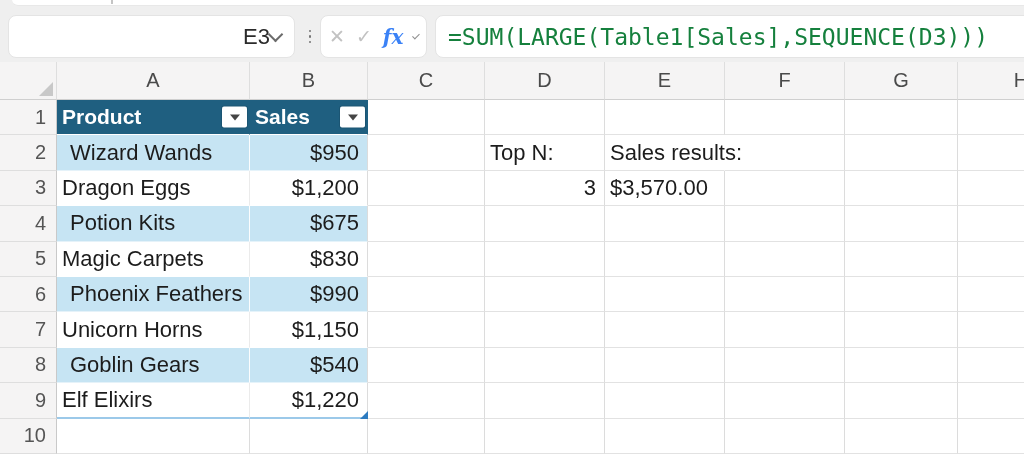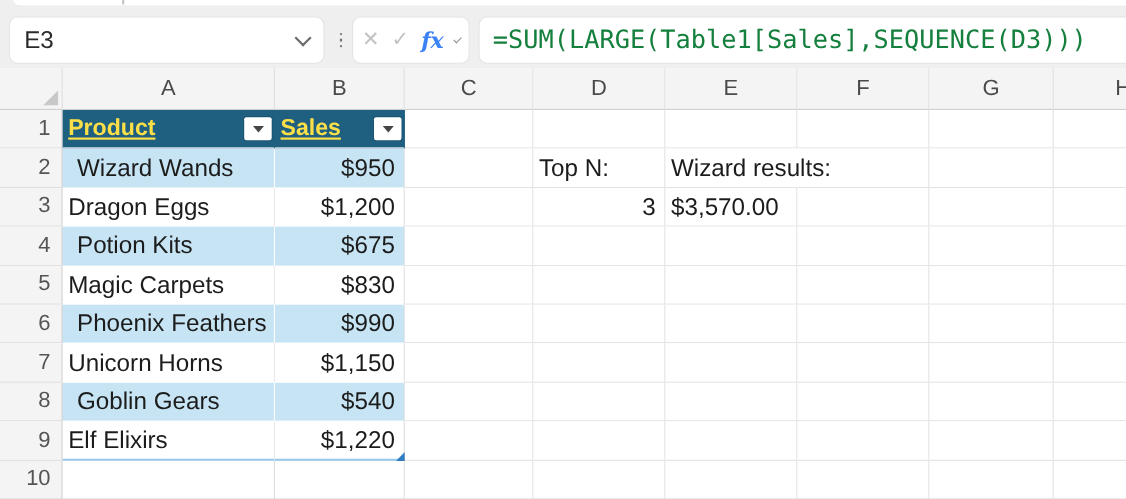--- a/index.html
+++ b/index.html
@@ -9,21 +9,21 @@
   
   .topstrip{position:absolute;top:0;left:0;right:0;height:12px;}
   .ribbon-bottom{position:absolute;top:0;left:12px;right:0;height:5px;background:#FFFFFF;
     border-radius:0 0 0 9px;border-bottom:1px solid #E8E8E8;}
   .ribbon-tick{position:absolute;top:0;left:111px;width:2px;height:4px;background:#C4C4C4;}
 
   
   .fbar{position:absolute;top:12px;left:0;right:0;height:50px;}
   .box{position:absolute;top:3px;height:43px;background:#fff;border:1px solid #E4E4E4;
     border-radius:8px;box-sizing:border-box;display:flex;align-items:center;}
-  .namebox{left:8px;width:287px;padding:0 13px;justify-content:space-between;cursor:text;}
+  .namebox{left:8px;width:287px;padding:0 13px;justify-content:flex-end;cursor:text;}
   .namebox .ref{font-size:22px;color:#2B2B2B;}
   .chev{width:9px;height:9px;border-right:2px solid #6B6B6B;border-bottom:2px solid #6B6B6B;
     transform:rotate(45deg);margin-top:-5px;}
   .chev.small{width:6px;height:6px;border-width:1.5px;border-color:#8F8F8F;margin-top:-3px;}
   .grip{position:absolute;left:304px;top:3px;height:43px;width:12px;display:flex;
     flex-direction:column;align-items:center;justify-content:center;gap:3px;cursor:col-resize;}
   .grip i{width:2.5px;height:2.5px;border-radius:50%;background:#757575;}
   .fxbox{left:320px;width:107px;justify-content:center;gap:11px;padding:0 8px;}
   .glyph{font-size:19px;color:#C2C2C2;line-height:1;}
   .fxg{font-family:"DejaVu Serif",serif;font-style:italic;font-weight:700;font-size:20px;
@@ -48,21 +48,21 @@
   .c{display:flex;align-items:center;font-size:22px;color:#1C1C1C;box-sizing:border-box;
     background:#fff;border-right:1px solid #DCDCDC;border-bottom:1px solid #E2E2E2;
     overflow:hidden;flex-shrink:0;}
   .txt{justify-content:flex-start;padding-left:5px;}
   .num{justify-content:flex-end;padding-right:8px;}
   .cA{width:193px}.cB{width:118px}.cC{width:117px}.cD{width:120px}
   .cE{width:120px}.cF{width:120px}.cG{width:113px}.cH{width:127px}
   .w57{width:57px}
 
   .tblh{background:var(--table-header-bg,#1F5F80);border-right-color:var(--table-header-bg,#1F5F80);
-    border-bottom-color:#FFFFFF;color:#fde047;font-weight:700;font-size:21px;position:relative;text-decoration:underline;}
+    border-bottom-color:#FFFFFF;color:#ffffff;font-weight:700;font-size:21px;position:relative;}
   .band{background:var(--band-row-bg,#C6E4F3);border-right-color:rgba(255,255,255,.95);
     border-bottom-color:rgba(255,255,255,.55);padding-left:13px;}
   .wrow{border-right-color:#EBEBEB;border-bottom-color:#FFFFFF;}
   .cB.band,.cB.wrow{border-right-color:#DCDCDC;}
   .tbl-bottom{border-bottom:2px solid var(--table-border,#9CC9E9) !important;}
   .relc{position:relative;overflow:visible;}
   .ovf{overflow:visible;white-space:nowrap;position:relative;z-index:2;border-right-color:transparent;}
 
   .flt{position:absolute;right:2px;top:50%;transform:translateY(-50%);width:25px;height:21px;
     background:#fff;border-radius:2px;display:flex;align-items:center;justify-content:center;
@@ -141,21 +141,21 @@
       <div class="c cG"></div>
       <div class="c cH"></div>
     </div>
 
     <div class="row">
       <div class="rh">2</div>
       <div class="c cA txt band">Wizard Wands</div>
       <div class="c cB num band">$950</div>
       <div class="c cC"></div>
       <div class="c cD txt">Top N:</div>
-      <div class="c cE txt ovf">Wizard results:</div>
+      <div class="c cE txt ovf">Sales results:</div>
       <div class="c cF"></div>
       <div class="c cG"></div>
       <div class="c cH"></div>
     </div>
 
     <div class="row">
       <div class="rh">3</div>
       <div class="c cA txt wrow">Dragon Eggs</div>
       <div class="c cB num wrow">$1,200</div>
       <div class="c cC"></div>

